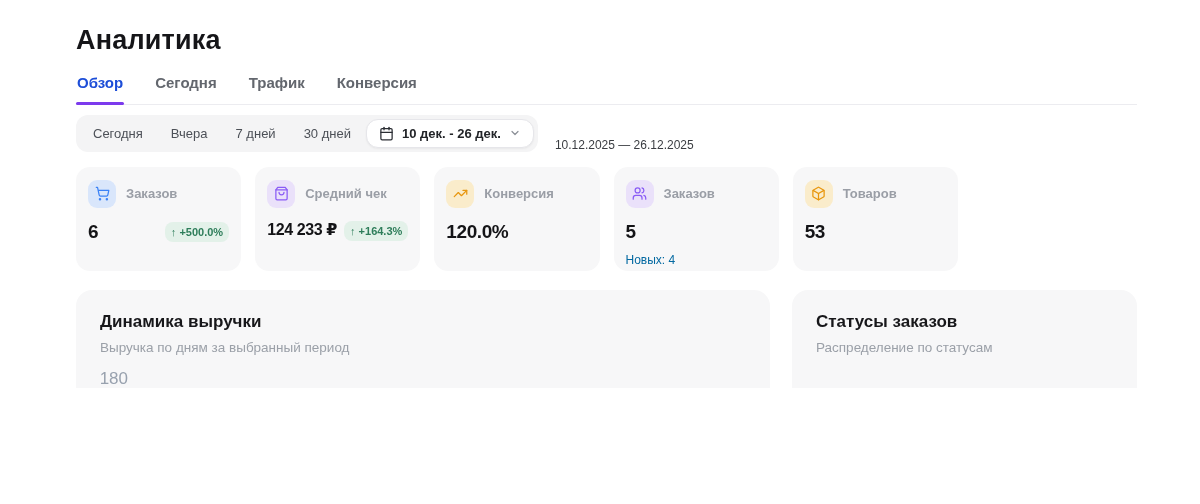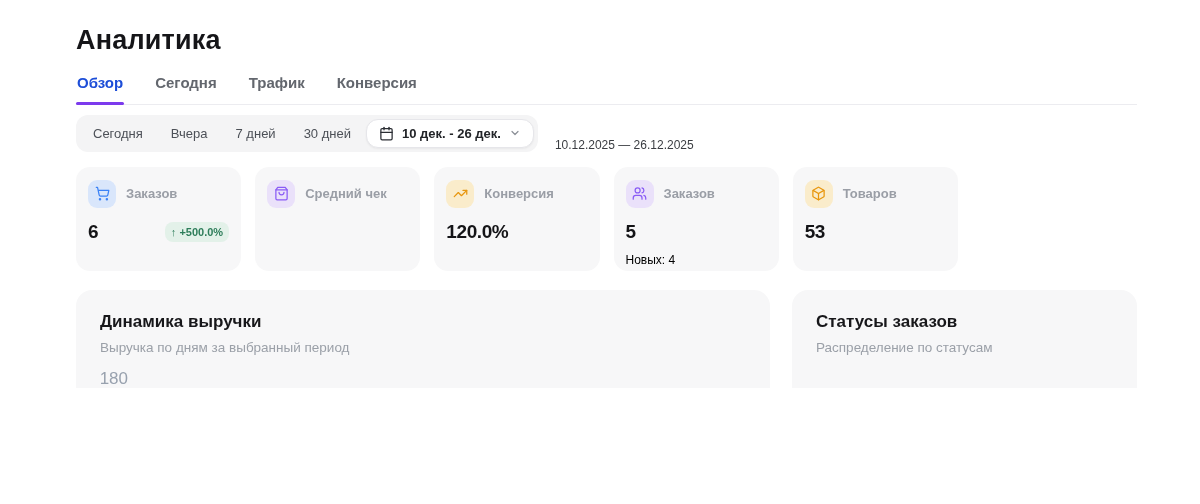--- a/index.html
+++ b/index.html
@@ -40,21 +40,21 @@
   .kpi-ic svg{width:15px;height:15px;display:block;}
   .ic-green{background:#d6eedd;color:#27a35f;}
   .ic-blue{background:#d9e6fb;color:#3b82f6;}
   .ic-purple{background:#eae1fa;color:#8a5cf5;}
   .ic-amber{background:#faeccb;color:#e8960e;}
   .kpi-label{font-size:13px;color:#9a9ea6;font-weight:600;}
   .kpi-row{display:flex;align-items:center;justify-content:space-between;gap:3px;margin-top:13px;}
   .kpi-value{font-size:19px;font-weight:700;letter-spacing:-.4px;line-height:1.15;color:#141417;}
   .kpi-value.compact{font-size:16px;white-space:nowrap;}
   .badge{background:#e3f1e9;color:#2e7d5a;font-size:11px;font-weight:700;padding:4px 6px;border-radius:8px;white-space:nowrap;flex-shrink:0;}
-  .kpi-sub{margin-top:10px;font-size:12px;color:#000000;}
+  .kpi-sub{margin-top:10px;font-size:12px;color:#0369a1;}
 
   
   .charts{display:grid;grid-template-columns:694px 1fr;gap:22px;margin-top:19px;}
   .chart-card{background:#f7f7f8;border-radius:16px;padding:22px 24px;position:relative;height:430px;box-sizing:border-box;overflow:hidden;}
   .chart-title{margin:0;font-size:17px;font-weight:700;color:#17171a;}
   .chart-sub{margin:8px 0 16px;font-size:13.5px;color:#9ba0a8;}
   .chart-canvas{position:absolute;left:0;top:86px;width:100%;height:344px;}
   .ytick{position:absolute;left:0;width:52px;text-align:right;font-size:17px;color:#98a1ae;line-height:1.25;transform:translateY(-50%);}
   .ytick-1{top:13px;}
   .ytick-2{top:71px;}
@@ -125,20 +125,24 @@
         <div class="kpi-head">
           <span class="kpi-ic ic-purple">
             <svg viewBox="0 0 24 24" fill="none" stroke="currentColor" stroke-width="2" stroke-linecap="round" stroke-linejoin="round">
                 <path d="M6 2 3 6v14a2 2 0 0 0 2 2h14a2 2 0 0 0 2-2V6l-3-4Z"></path>
                 <path d="M3 6h18"></path>
                 <path d="M16 10a4 4 0 0 1-8 0"></path>
               </svg>
           </span>
           <span class="kpi-label">Средний чек</span>
         </div>
+        <div class="kpi-row">
+          <span class="kpi-value compact">124 233 ₽</span>
+          <span class="badge">↑ +164.3%</span>
+        </div>
       </div>
 
       <div class="kpi">
         <div class="kpi-head">
           <span class="kpi-ic ic-amber">
             <svg viewBox="0 0 24 24" fill="none" stroke="currentColor" stroke-width="2" stroke-linecap="round" stroke-linejoin="round">
                 <polyline points="22 7 13.5 15.5 8.5 10.5 2 17"></polyline>
                 <polyline points="16 7 22 7 22 13"></polyline>
               </svg>
           </span>

